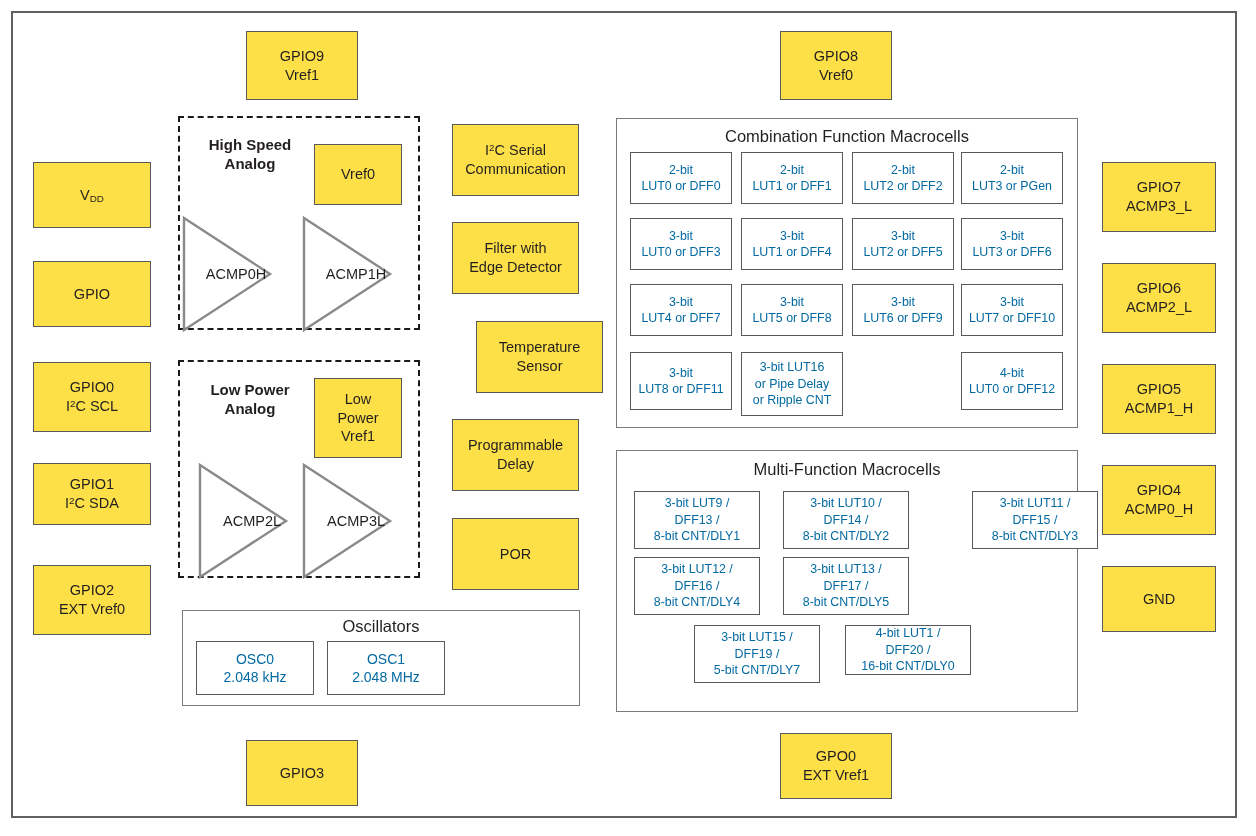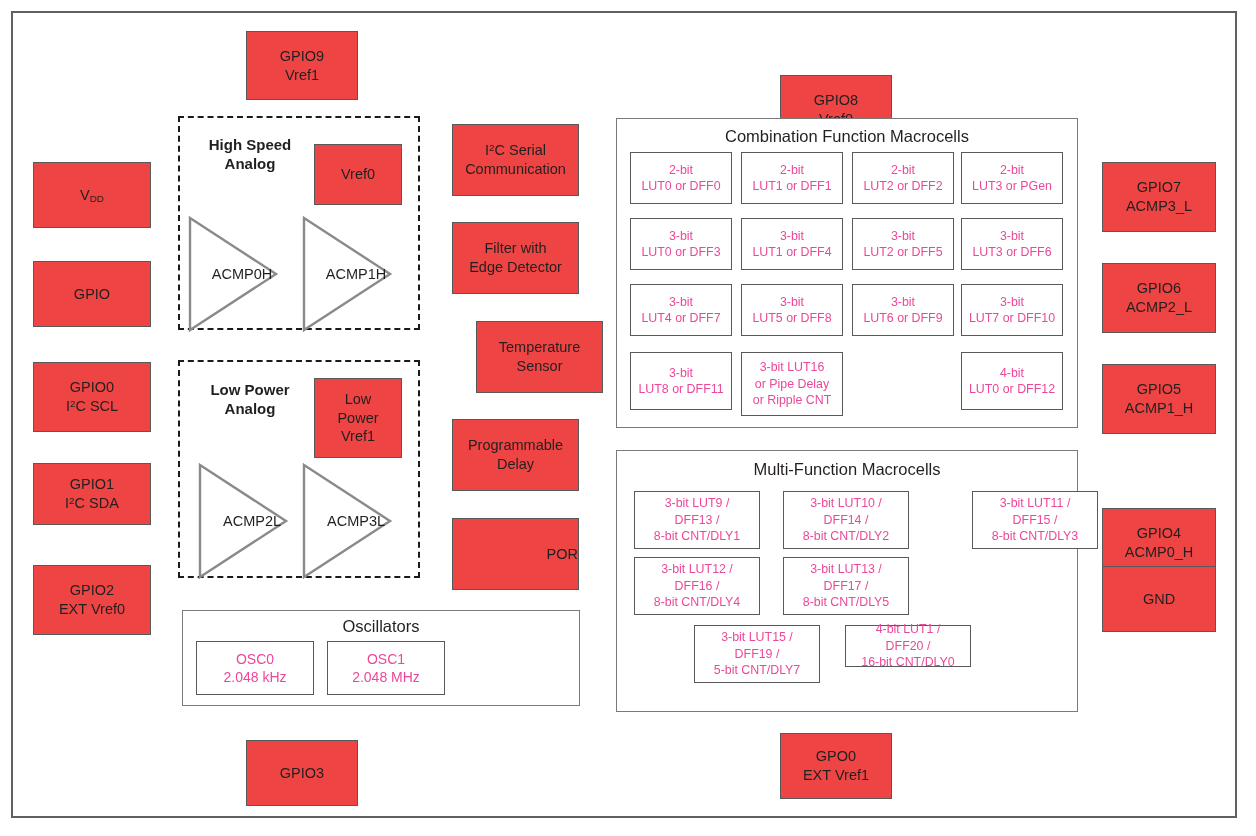--- a/index.html
+++ b/index.html
@@ -27,21 +27,21 @@
     height: 807px;
     border: 2px solid #606060;
     box-sizing: border-box;
     background: #ffffff;
   }
   
   .box {
     position: absolute;
     box-sizing: border-box;
     border: 1.6px solid #58595b;
-    background: #ef4444;
+    background: #fde047;
     display: flex;
     flex-direction: column;
     align-items: center;
     justify-content: center;
     text-align: center;
     font-size: 14.5px;
     line-height: 1.28;
     color: #231f20;
   }
   .box .ln { display: block; white-space: nowrap; }
@@ -81,21 +81,21 @@
     box-sizing: border-box;
     border: 1.6px solid #58595b;
     background: #ffffff;
     display: flex;
     flex-direction: column;
     align-items: center;
     justify-content: center;
     text-align: center;
     font-size: 12.4px;
     line-height: 1.32;
-    color: #ec4899;
+    color: #0369a1;
   }
   .cell .ln { display: block; white-space: nowrap; }
   
   .cmp {
     position: absolute;
     width: 90px;
     height: 116px;
   }
   .cmp svg {
     position: absolute;
@@ -121,21 +121,21 @@
 
 <div id="canvas">
 
   <div class="chip-frame"></div>
 
   <div class="box" style="left:246px; top:31px; width:112px; height:69px;">
     <span class="ln">GPIO9</span>
     <span class="ln">Vref1</span>
   </div>
 
-  <div class="box" style="left:780px; top:31px; width:112px; height:69px;margin-top:44px;">
+  <div class="box" style="left:780px; top:31px; width:112px; height:69px;">
     <span class="ln">GPIO8</span>
     <span class="ln">Vref0</span>
   </div>
 
   <div class="box" style="left:246px; top:740px; width:112px; height:66px;">
     <span class="ln">GPIO3</span>
   </div>
 
   <div class="box" style="left:780px; top:733px; width:112px; height:66px;">
     <span class="ln">GPO0</span>
@@ -163,37 +163,37 @@
     <span class="ln">ACMP3_L</span>
   </div>
   <div class="box" style="left:1102px; top:263px; width:114px; height:70px;">
     <span class="ln">GPIO6</span>
     <span class="ln">ACMP2_L</span>
   </div>
   <div class="box" style="left:1102px; top:364px; width:114px; height:70px;">
     <span class="ln">GPIO5</span>
     <span class="ln">ACMP1_H</span>
   </div>
-  <div class="box" style="left:1102px; top:465px; width:114px; height:70px;margin-top:43px;">
+  <div class="box" style="left:1102px; top:465px; width:114px; height:70px;">
     <span class="ln">GPIO4</span>
     <span class="ln">ACMP0_H</span>
   </div>
   <div class="box" style="left:1102px; top:566px; width:114px; height:66px;">
     <span class="ln">GND</span>
   </div>
 
   <div class="dashed-group" style="left:178px; top:116px; width:242px; height:214px;"></div>
   <div class="group-title" style="left:186px; top:136px; width:128px;">
     <span>High Speed</span><br>
     <span>Analog</span>
   </div>
   <div class="box" style="left:314px; top:144px; width:88px; height:61px;">
     <span class="ln">Vref0</span>
   </div>
-  <div class="cmp" style="left:188px; top:216px;padding-left:16px;">
+  <div class="cmp" style="left:182px; top:216px;padding-left:16px;">
     <svg width="90" height="116" viewBox="0 0 90 116">
       <polygon points="2,2 88,58 2,114" fill="#ffffff" stroke="#8a8a8a" stroke-width="2.4"></polygon>
     </svg>
     <span class="cmp-label">ACMP0H</span>
   </div>
   <div class="cmp" style="left:302px; top:216px;">
     <svg width="90" height="116" viewBox="0 0 90 116">
       <polygon points="2,2 88,58 2,114" fill="#ffffff" stroke="#8a8a8a" stroke-width="2.4"></polygon>
     </svg>
     <span class="cmp-label">ACMP1H</span>
@@ -227,21 +227,21 @@
   </div>
   <div class="box" style="left:452px; top:222px; width:127px; height:72px;">
     <span class="ln">Filter with<br>Edge Detector</span>
   </div>
   <div class="box" style="left:452px; top:321px; width:127px; height:72px;margin-left:24px;">
     <span class="ln">Temperature<br>Sensor</span>
   </div>
   <div class="box" style="left:452px; top:419px; width:127px; height:72px;">
     <span class="ln">Programmable<br>Delay</span>
   </div>
-  <div class="box" style="left:452px; top:518px; width:127px; height:72px;align-items:flex-end;">
+  <div class="box" style="left:452px; top:518px; width:127px; height:72px;">
     <span class="ln">POR</span>
   </div>
 
   <div class="container" style="left:182px; top:610px; width:398px; height:96px;">
     <div class="container-title" style="top:6px;">Oscillators</div>
   </div>
   <div class="cell" style="left:196px; top:641px; width:118px; height:54px; font-size:14px;">
     <span class="ln">OSC0</span>
     <span class="ln">2.048 kHz</span>
   </div>
@@ -348,19 +348,19 @@
     <span class="ln">3-bit LUT13 /</span>
     <span class="ln">DFF17 /</span>
     <span class="ln">8-bit CNT/DLY5</span>
   </div>
 
   <div class="cell" style="left:694px; top:625px; width:126px; height:58px;">
     <span class="ln">3-bit LUT15 /</span>
     <span class="ln">DFF19 /</span>
     <span class="ln">5-bit CNT/DLY7</span>
   </div>
-  <div class="cell" style="left:845px; top:625px; width:126px; height:42px;">
+  <div class="cell" style="left:845px; top:625px; width:126px; height:50px;">
     <span class="ln">4-bit LUT1 /</span>
     <span class="ln">DFF20 /</span>
     <span class="ln">16-bit CNT/DLY0</span>
   </div>
 
 </div>
 
 </body></html>

